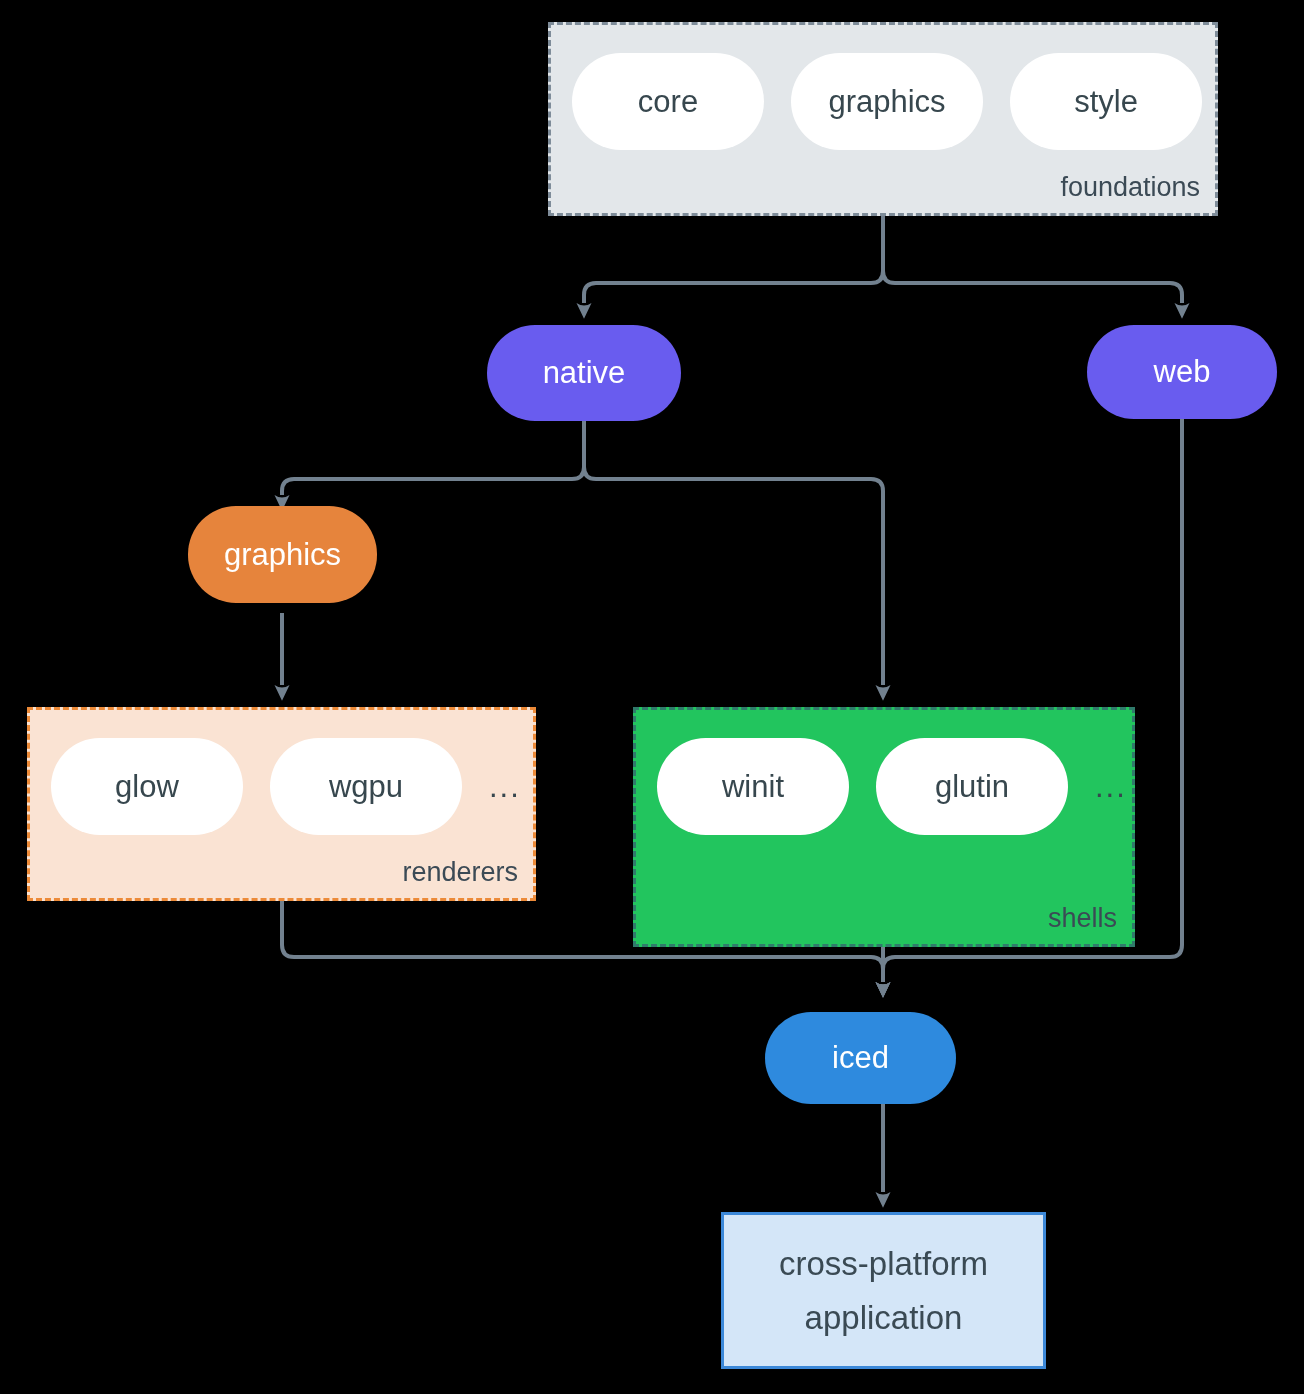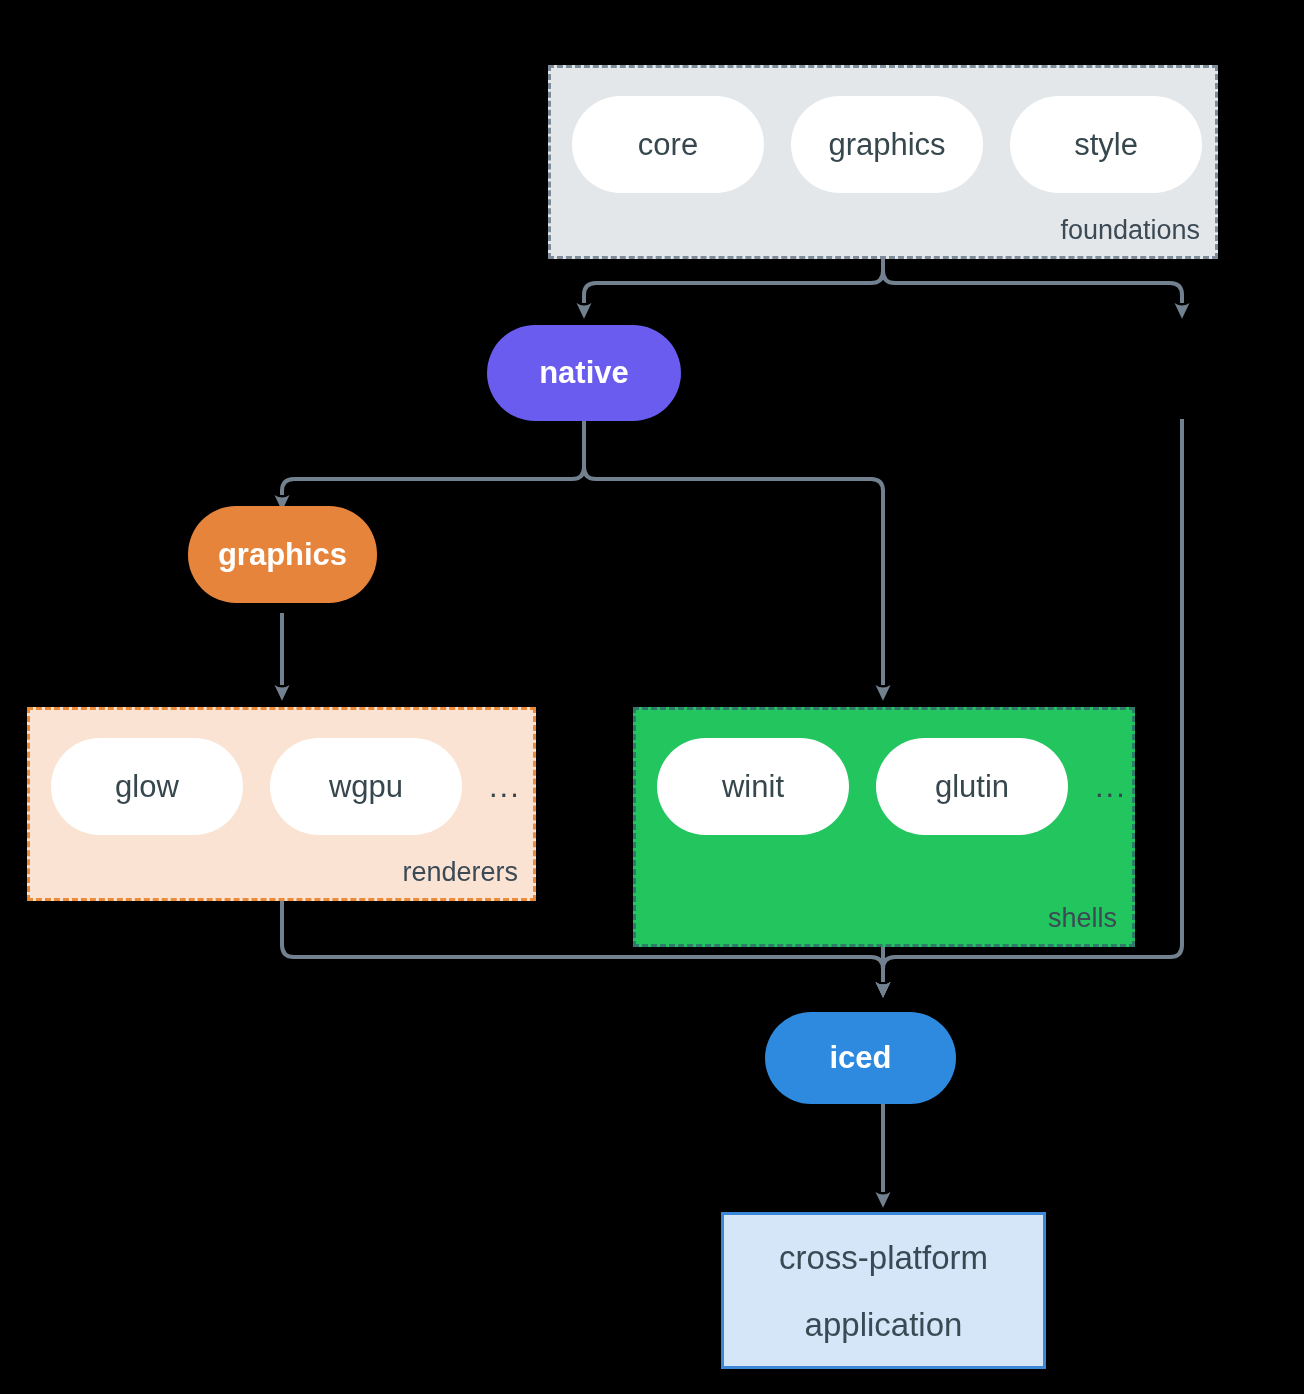--- a/index.html
+++ b/index.html
@@ -25,21 +25,20 @@
     fill: none;
   }
   .group {
     position: absolute;
     box-sizing: border-box;
   }
   .group-foundations {
     left: 548px; top: 22px; width: 670px; height: 194px;
     background: #E3E7EA;
     border: 3px dashed #7E8C99;
-    margin-top: 43px;
   }
   .group-renderers {
     left: 27px; top: 707px; width: 509px; height: 194px;
     background: #FAE3D3;
     border: 3px dashed #EC8A38;
   }
   .group-shells {
     left: 633px; top: 707px; width: 502px; height: 240px;
     background: #22c55e;
     border: 3px dashed #2F7B6B;
@@ -66,37 +65,36 @@
     position: absolute; right: 15px; bottom: 10px;
     color: #3B4A55;
     font-size: 27px;
   }
   .node-pill {
     position: absolute;
     display: flex; align-items: center; justify-content: center;
     color: #FFFFFF;
     font-size: 31px;
     border-radius: 48px;
-    font-weight: bold;
   }
   .node-native   { left: 487px; top: 325px; width: 194px; height: 96px; background: #695CEF; }
   .node-web      { left: 1087px; top: 325px; width: 190px; height: 94px; background: #695CEF; border-radius: 47px; }
   .node-graphics { left: 188px; top: 506px; width: 189px; height: 97px; background: #E6843C; }
   .node-iced     { left: 765px; top: 1012px; width: 191px; height: 92px; background: #2E8ADE; border-radius: 46px; }
   .app-box {
     position: absolute;
     left: 721px; top: 1212px; width: 325px; height: 157px;
     box-sizing: border-box;
     background: #D4E6F8;
     border: 3px solid #3C88D8;
     display: flex; align-items: center; justify-content: center;
     text-align: center;
     color: #3A4A54;
     font-size: 33px;
-    line-height: 67px;
+    line-height: 54px;
     padding: 0 30px;
   }
 </style>
 </head>
 <body>
 
 <div class="canvas">
 
   <svg class="edges" viewBox="0 0 1304 1394">
     <defs>
@@ -118,20 +116,21 @@
   <div class="group group-foundations">
     <div class="pill-row">
       <div class="white-pill">core</div>
       <div class="white-pill">graphics</div>
       <div class="white-pill">style</div>
     </div>
     <div class="group-label">foundations</div>
   </div>
 
   <div class="node-pill node-native">native</div>
+  <div class="node-pill node-web">web</div>
 
   <div class="node-pill node-graphics">graphics</div>
 
   <div class="group group-renderers">
     <div class="pill-row">
       <div class="white-pill">glow</div>
       <div class="white-pill">wgpu</div>
       <div class="ellipsis">...</div>
     </div>
     <div class="group-label">renderers</div>

